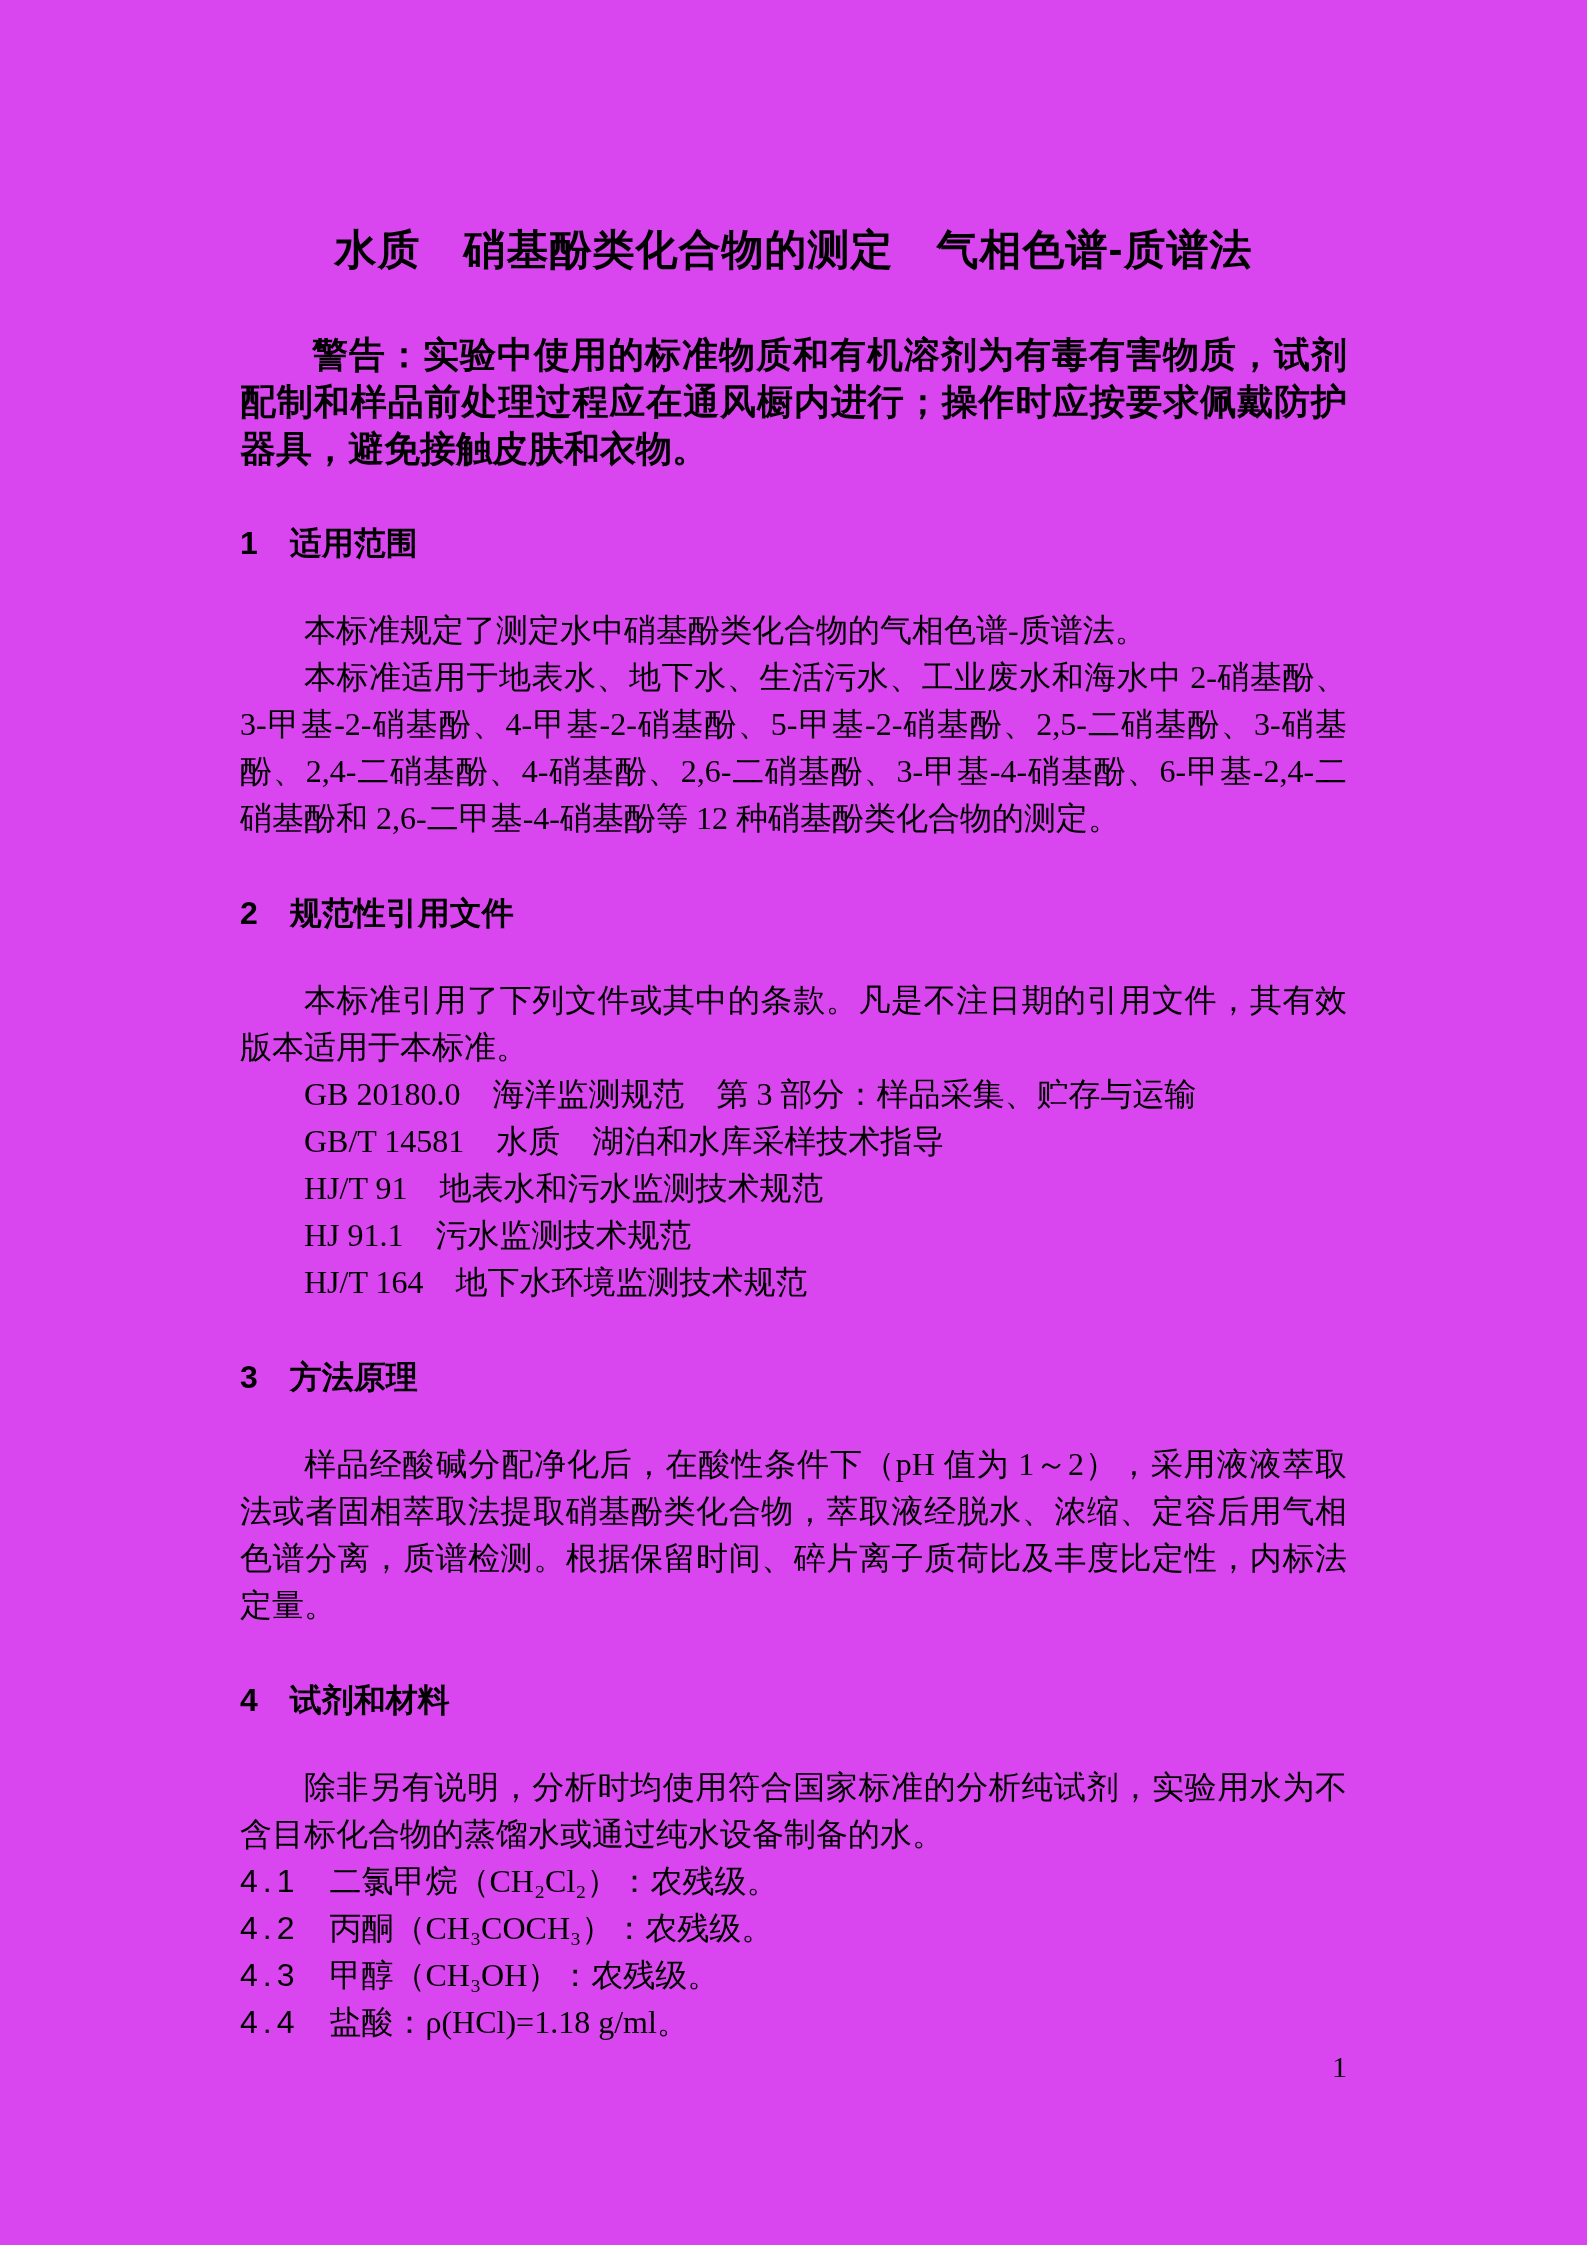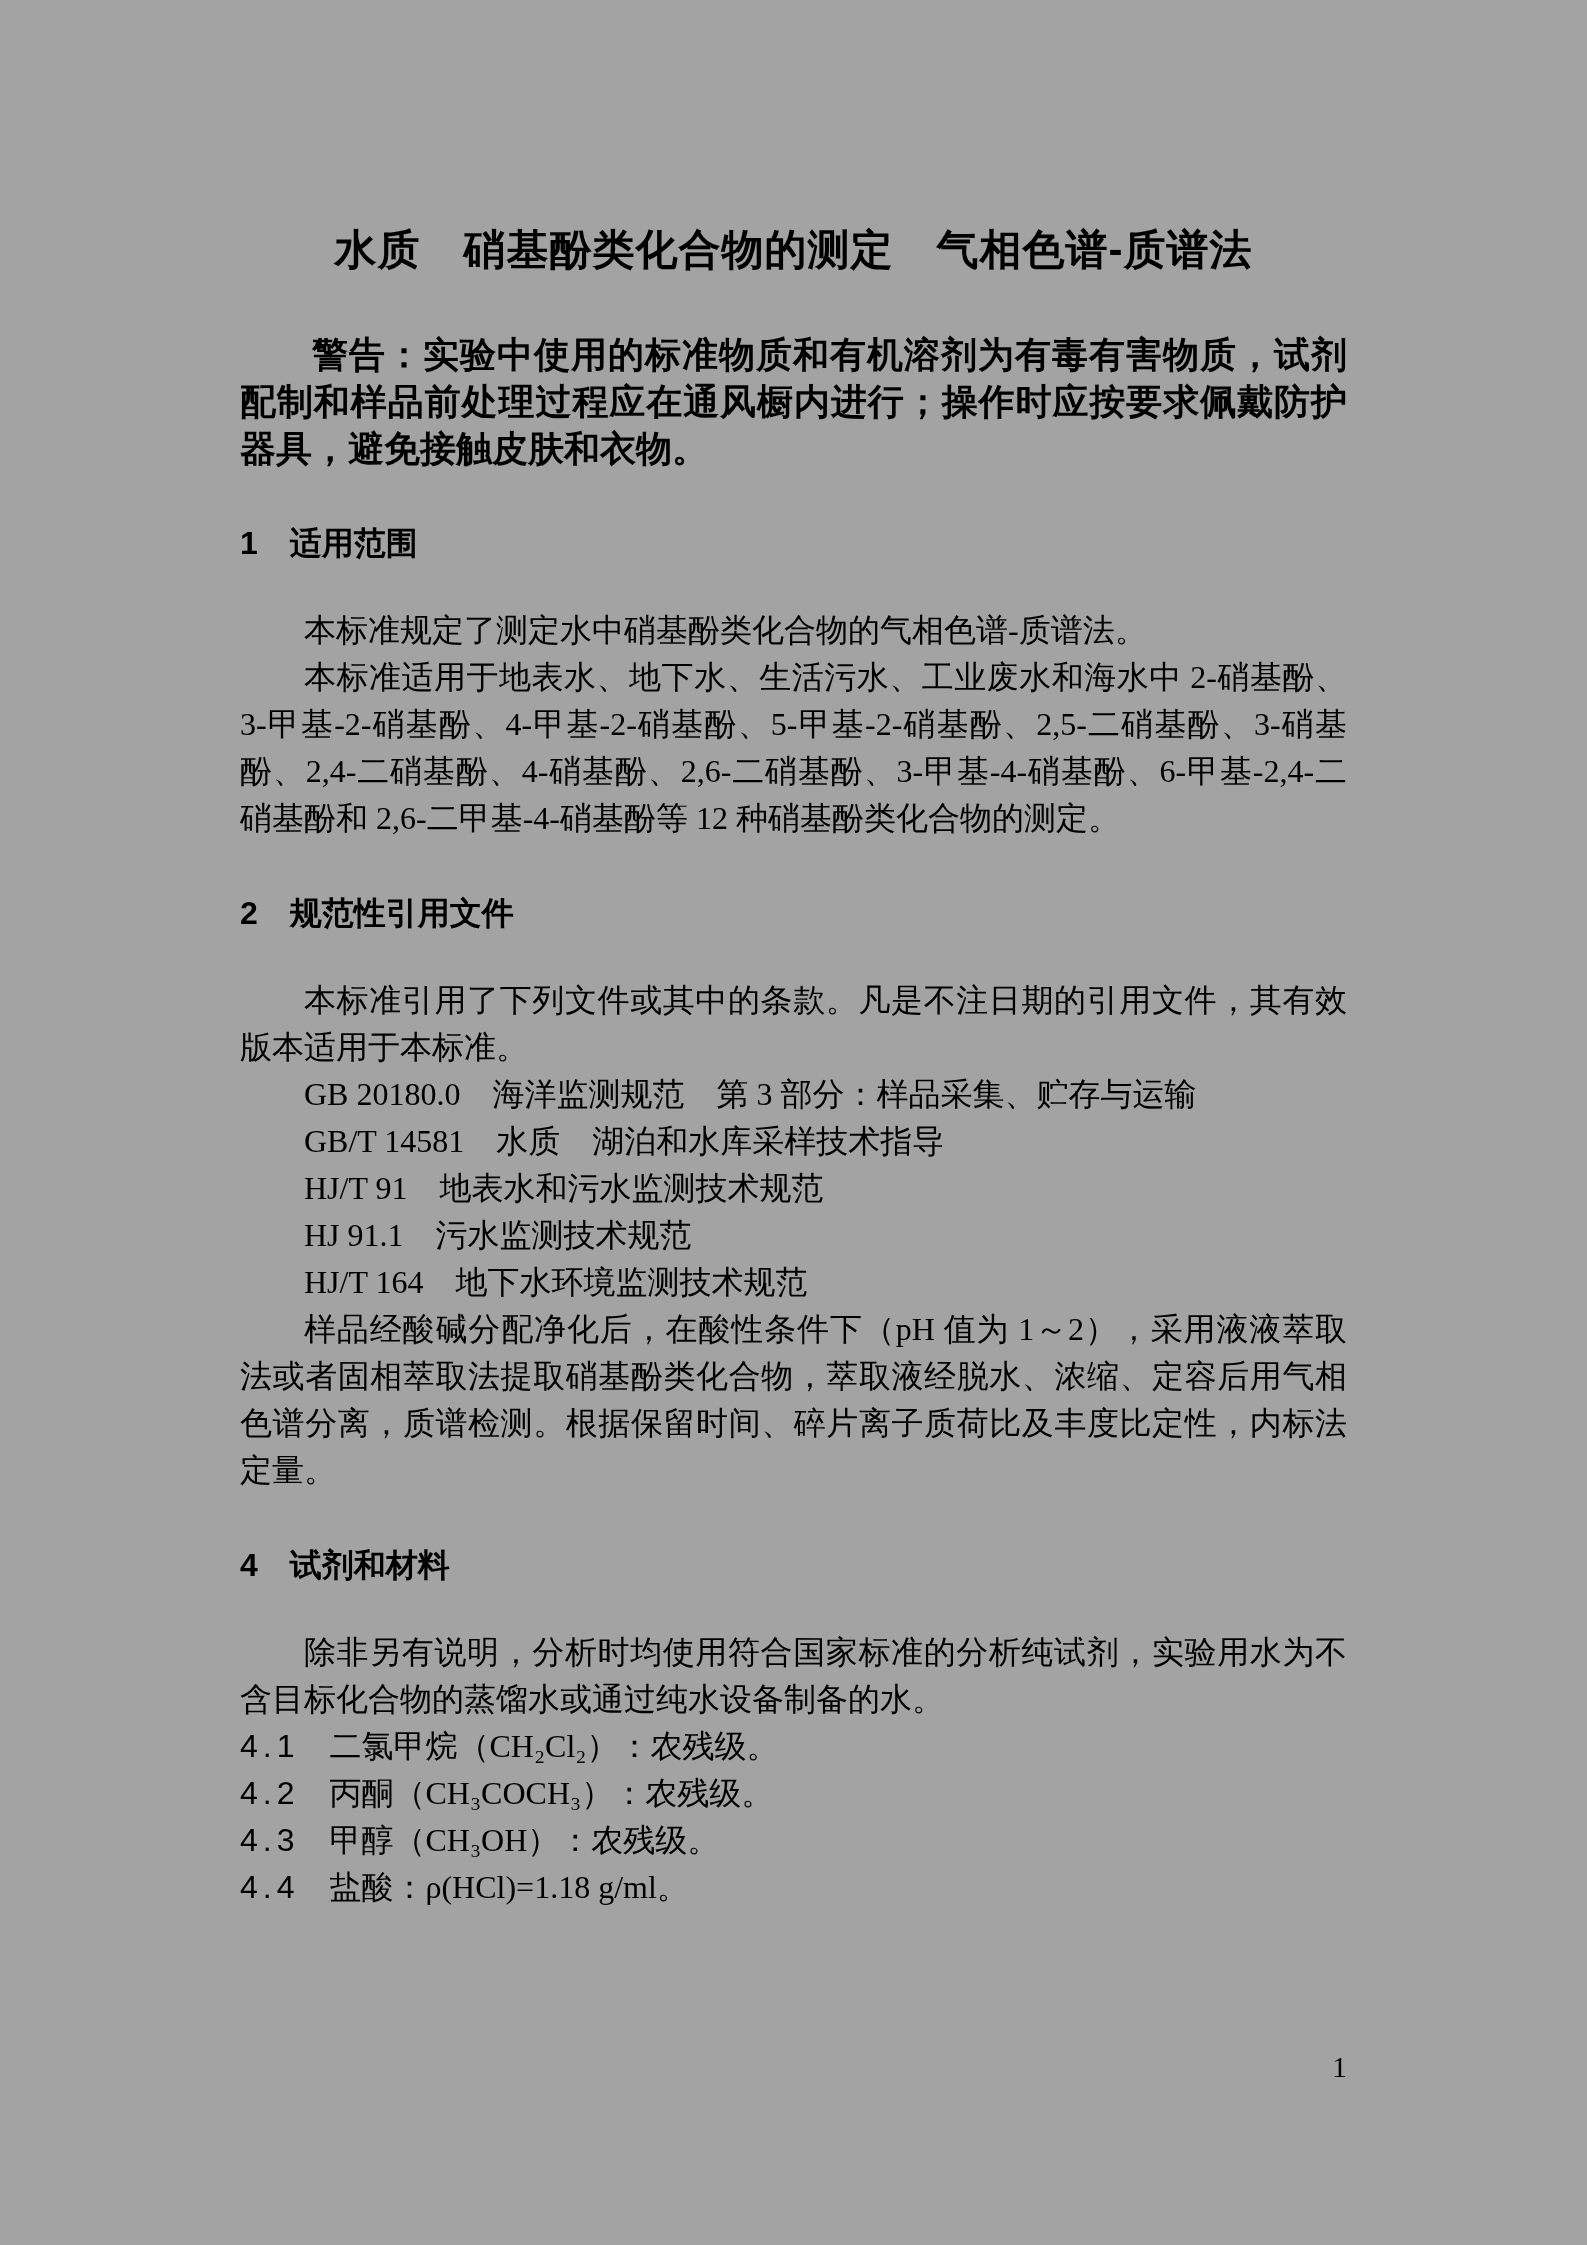--- a/index.html
+++ b/index.html
@@ -4,21 +4,21 @@
 <style>
   html, body {
     margin: 0;
     padding: 0;
     background: #ffffff;
   }
   .page {
     position: relative;
     width: 1587px;
     height: 2245px;
-    background: #a3a3a3;
+    background: #d946ef;
     overflow: hidden;
     color: #000000;
   }
   .content {
     position: absolute;
     left: 240px;
     top: 0;
     width: 1107px;
   }
   .doc-title {
@@ -99,20 +99,21 @@
     <p class="body">本标准适用于地表水、地下水、生活污水、工业废水和海水中 2-硝基酚、3-甲基-2-硝基酚、4-甲基-2-硝基酚、5-甲基-2-硝基酚、2,5-二硝基酚、3-硝基酚、2,4-二硝基酚、4-硝基酚、2,6-二硝基酚、3-甲基-4-硝基酚、6-甲基-2,4-二硝基酚和 2,6-二甲基-4-硝基酚等 12 种硝基酚类化合物的测定。</p>
 
     <h2 class="sec-heading">2　规范性引用文件</h2>
     <p class="body">本标准引用了下列文件或其中的条款。凡是不注日期的引用文件，其有效版本适用于本标准。</p>
     <p class="ref">GB 20180.0　海洋监测规范　第 3 部分：样品采集、贮存与运输</p>
     <p class="ref">GB/T 14581　水质　湖泊和水库采样技术指导</p>
     <p class="ref">HJ/T 91　地表水和污水监测技术规范</p>
     <p class="ref">HJ 91.1　污水监测技术规范</p>
     <p class="ref">HJ/T 164　地下水环境监测技术规范</p>
 
+    <h2 class="sec-heading">3　方法原理</h2>
     <p class="body">样品经酸碱分配净化后，在酸性条件下（pH 值为 1～2），采用液液萃取法或者固相萃取法提取硝基酚类化合物，萃取液经脱水、浓缩、定容后用气相色谱分离，质谱检测。根据保留时间、碎片离子质荷比及丰度比定性，内标法定量。</p>
 
     <h2 class="sec-heading">4　试剂和材料</h2>
     <p class="body">除非另有说明，分析时均使用符合国家标准的分析纯试剂，实验用水为不含目标化合物的蒸馏水或通过纯水设备制备的水。</p>
 
     <p class="item">
       <span class="item-no">4.1</span><span>二氯甲烷（CH₂Cl₂）：农残级。</span>
     </p>
     <p class="item">
       <span class="item-no">4.2</span><span>丙酮（CH₃COCH₃）：农残级。</span>

